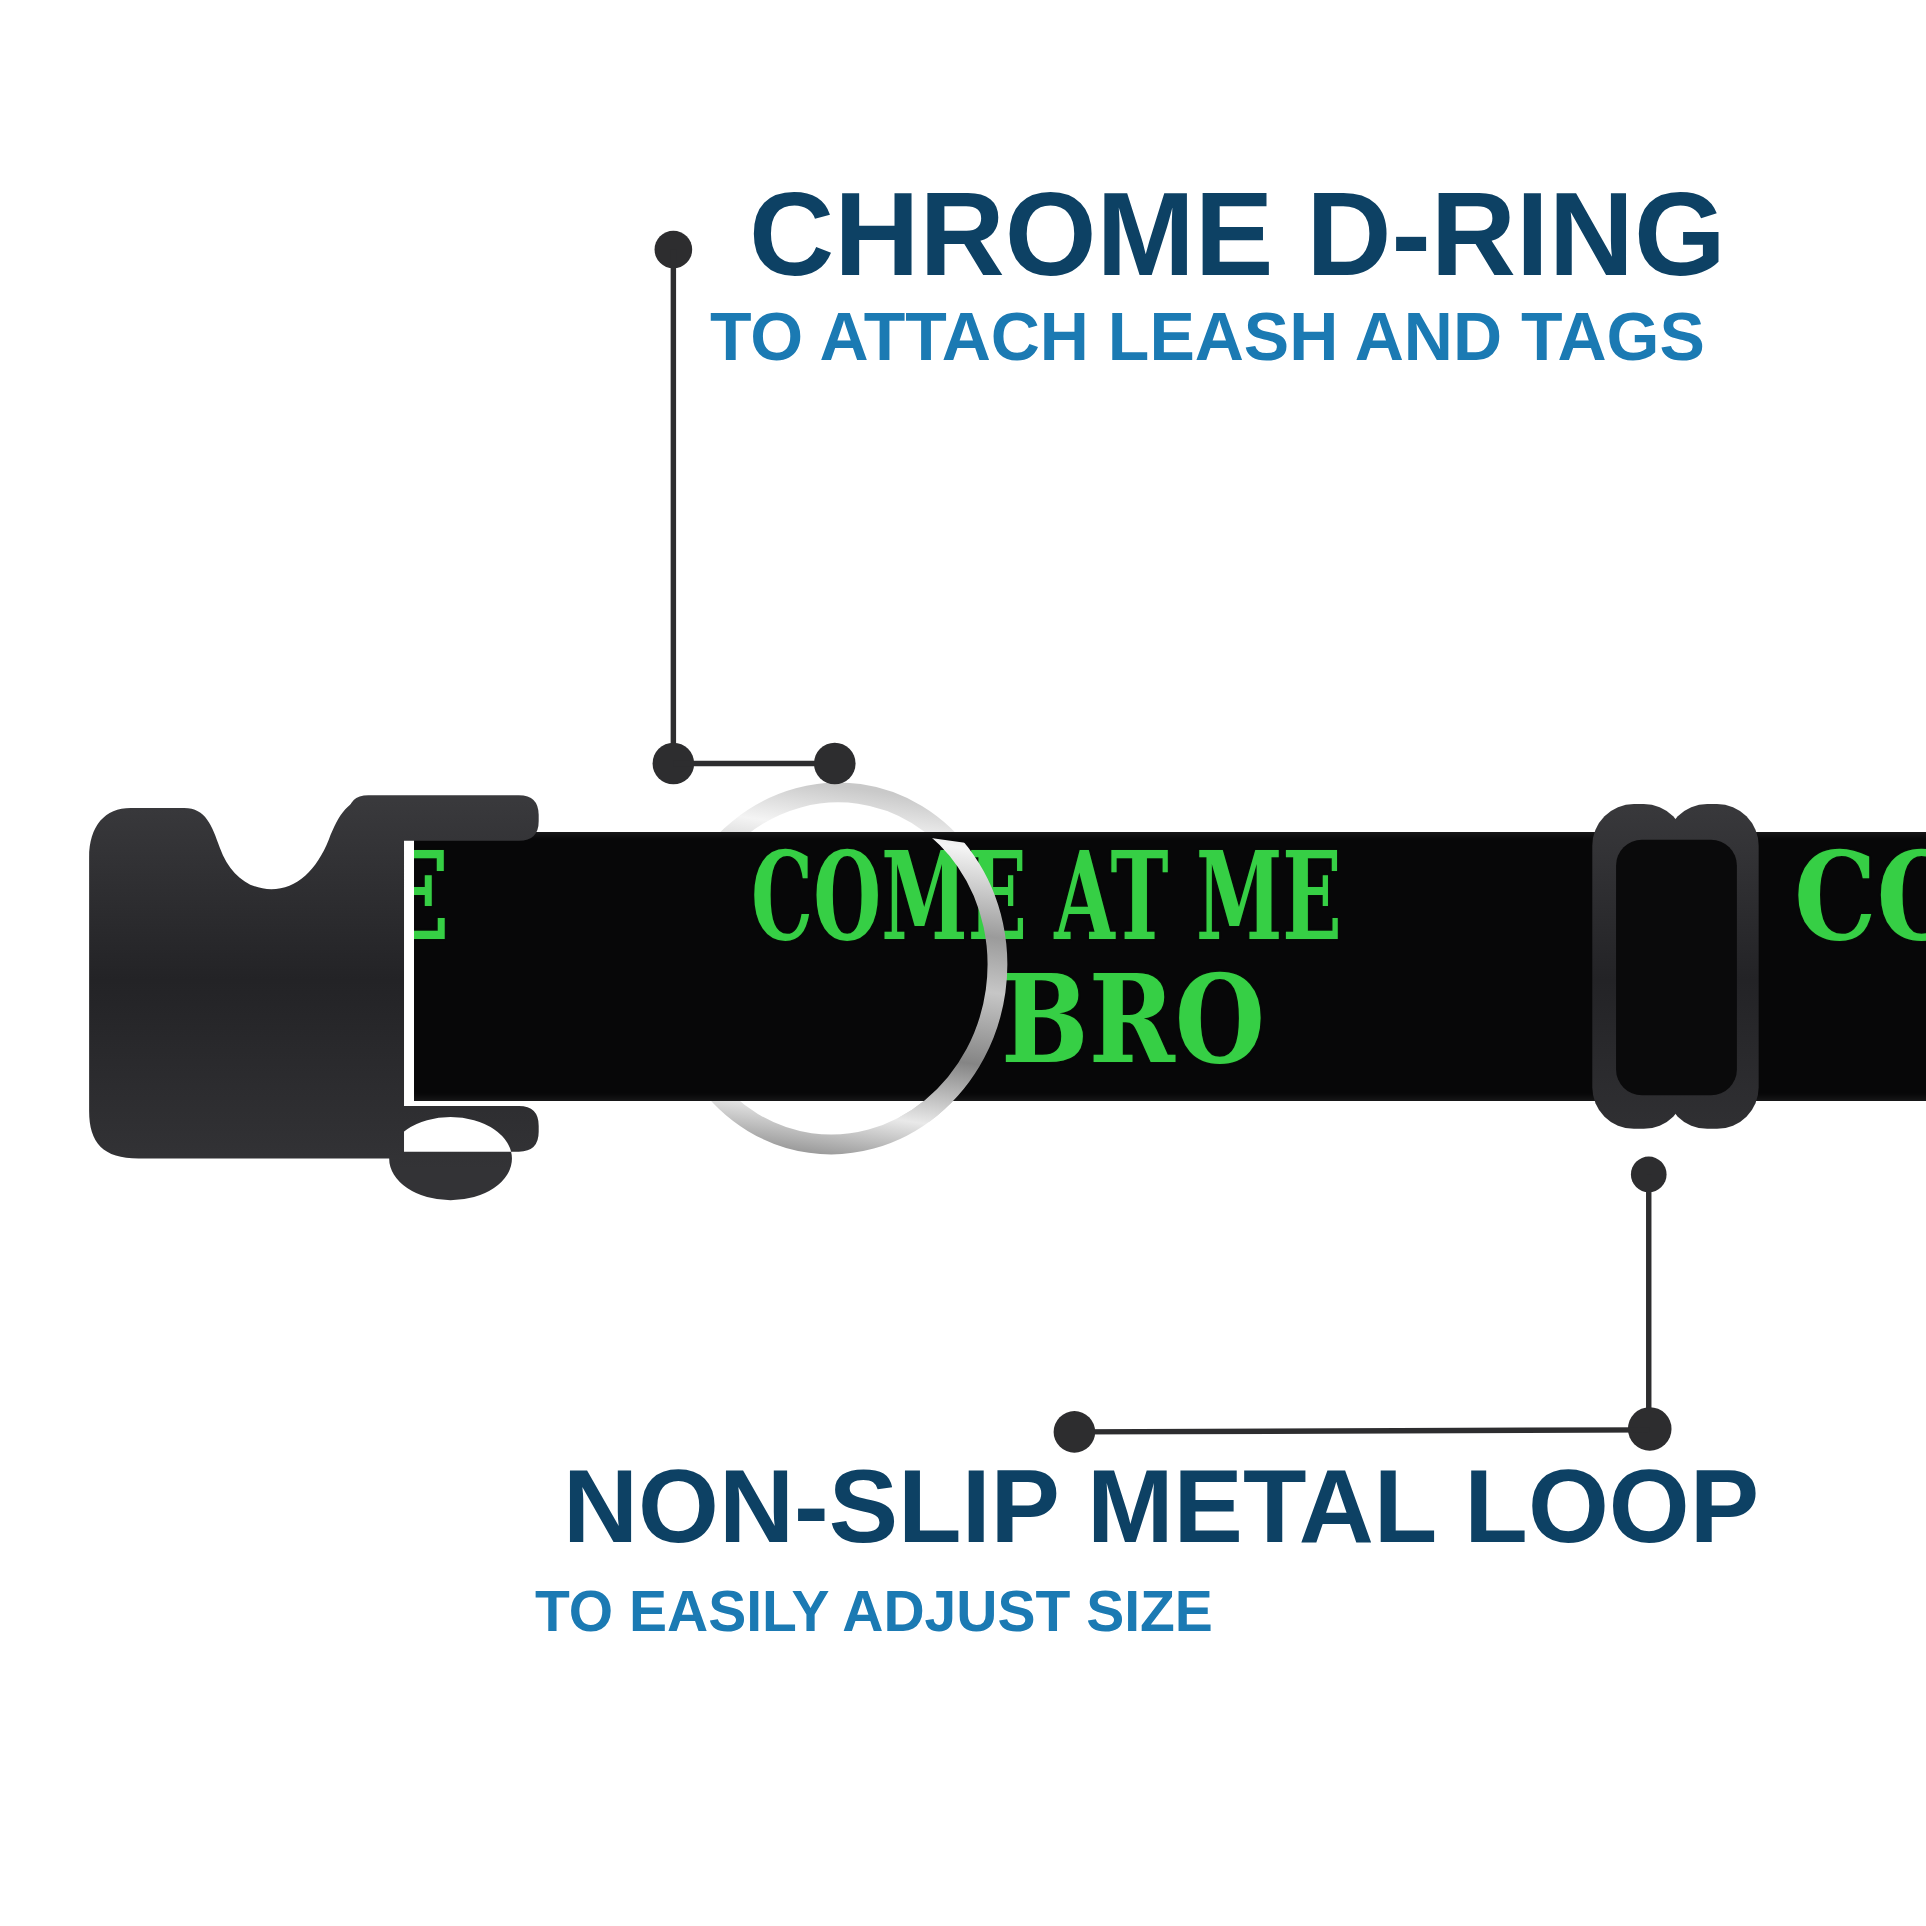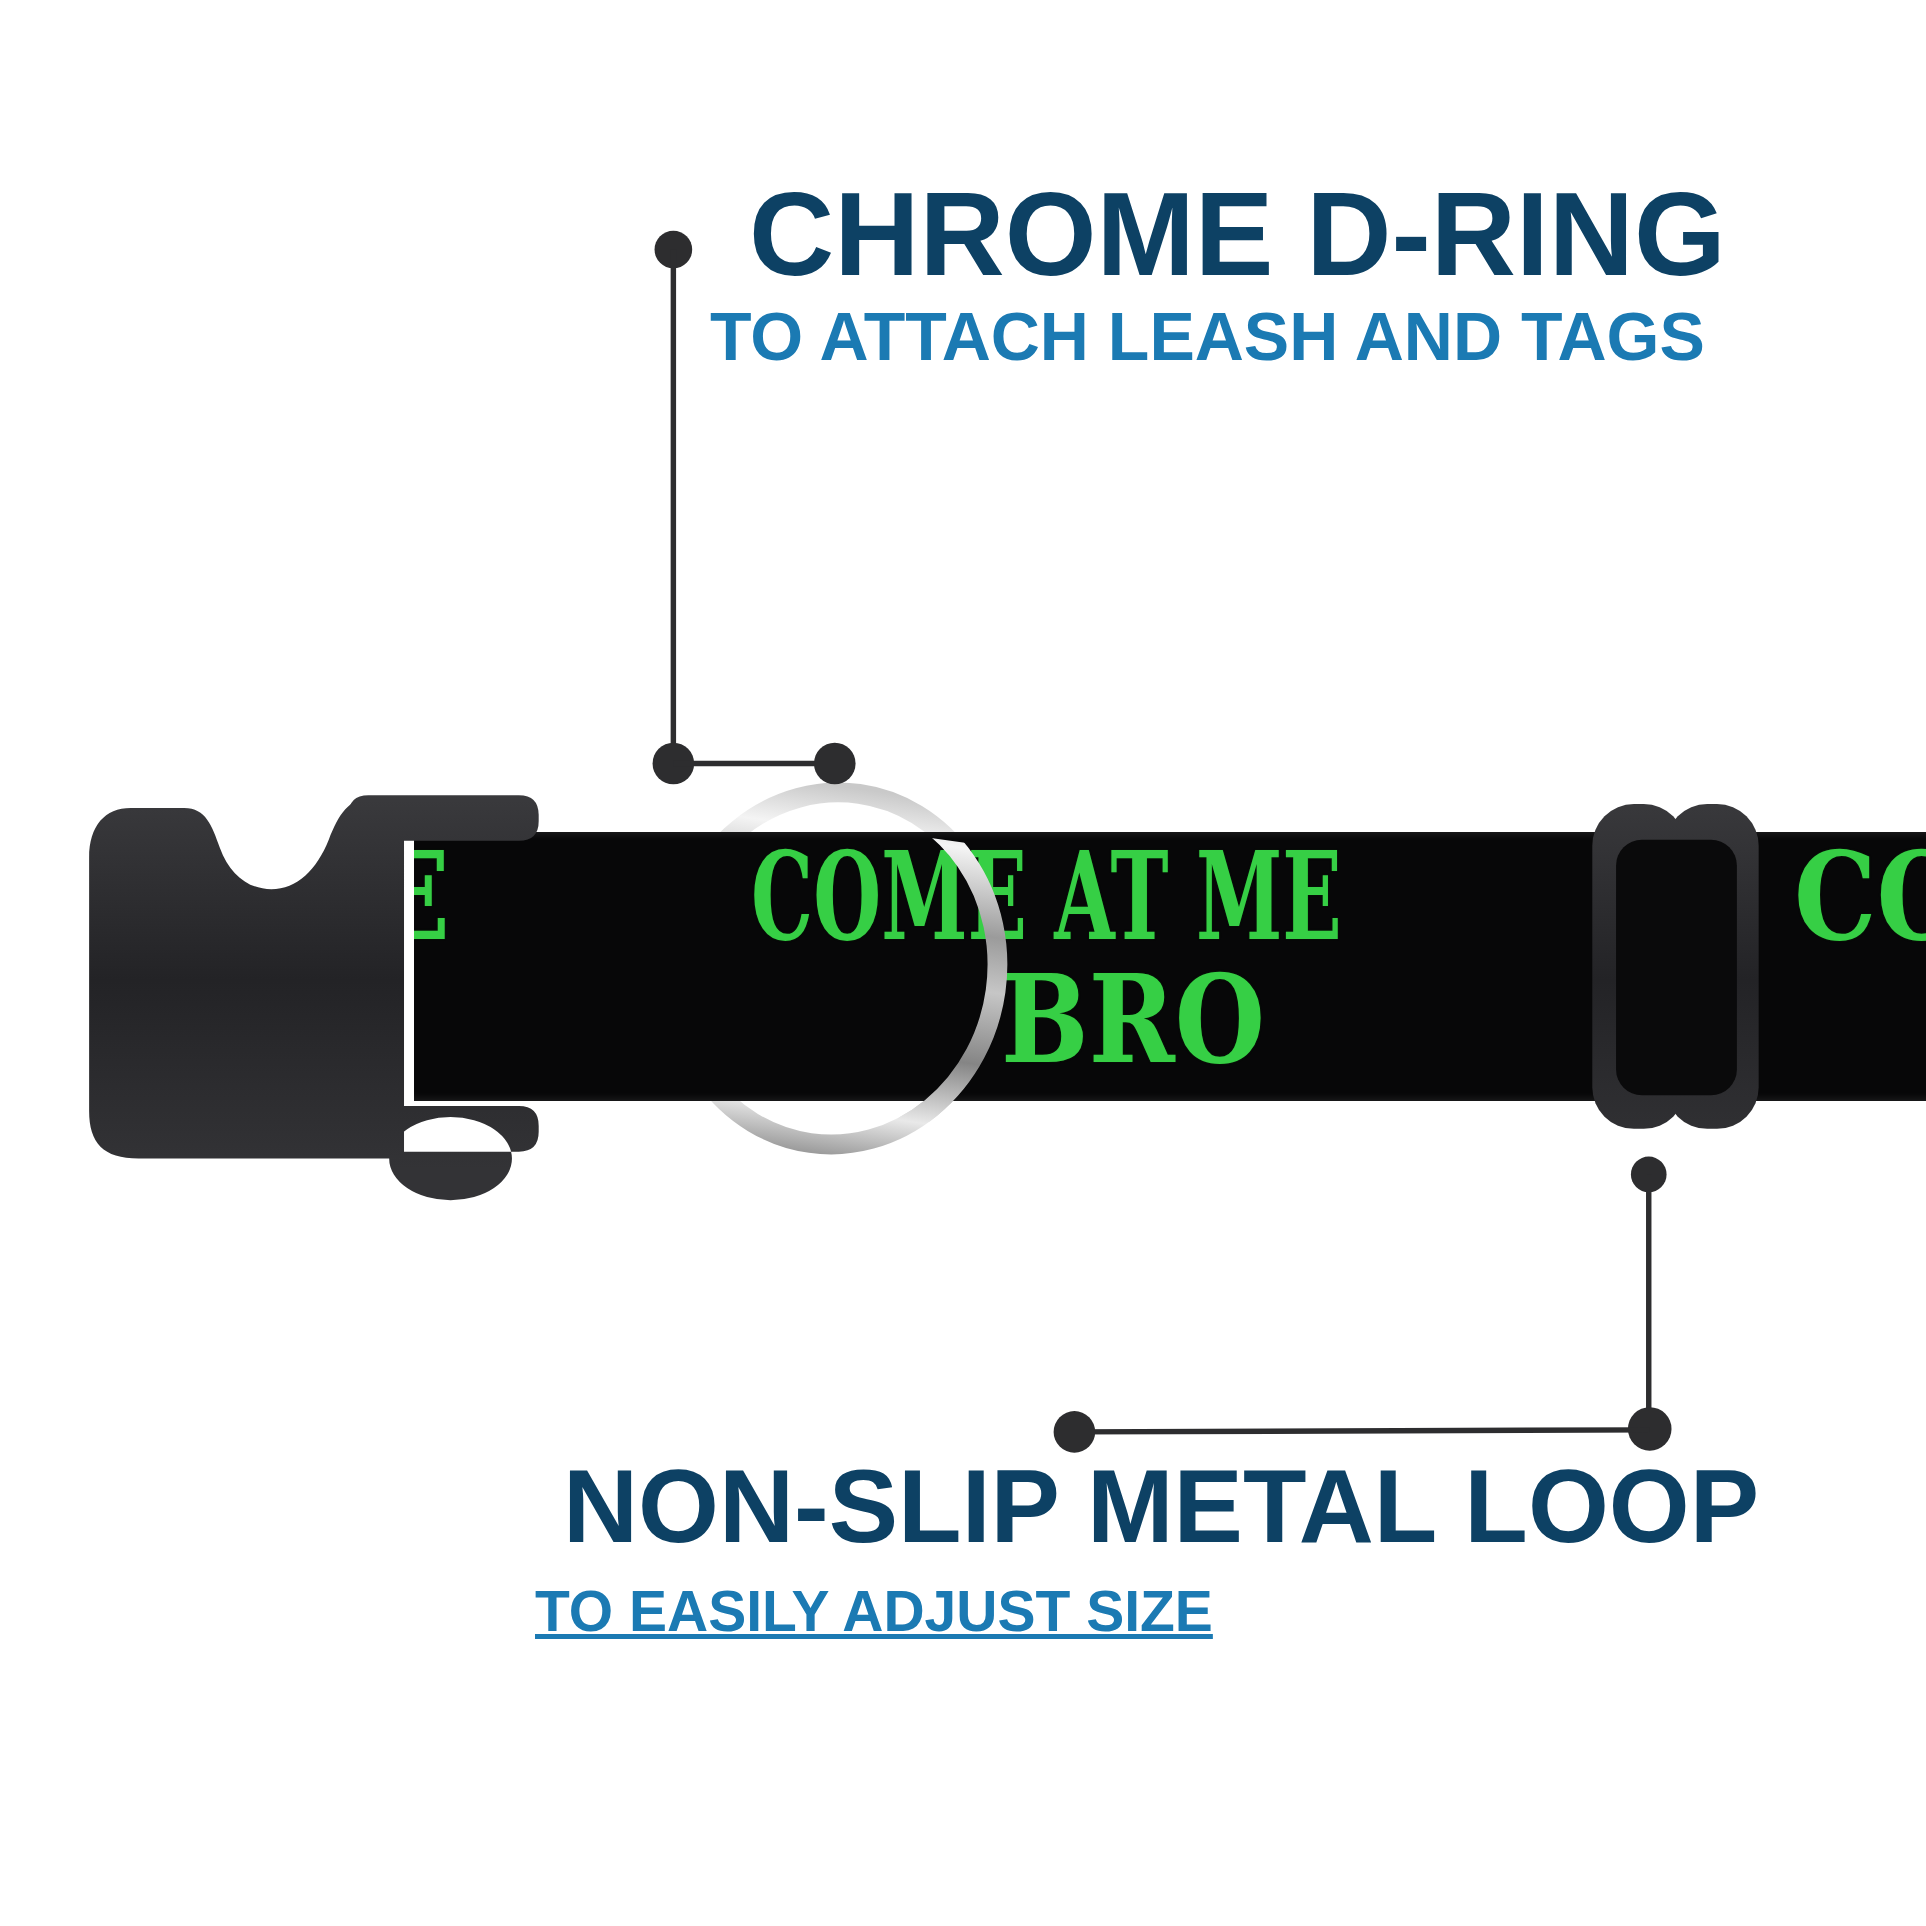--- a/index.html
+++ b/index.html
@@ -11,21 +11,21 @@
   .callout-title{font-weight:bold;color:#0d4164;line-height:1;white-space:nowrap;
                  display:inline-block;transform-origin:0 50%;}
   .callout-sub{font-weight:bold;color:#1b7ab3;line-height:1;white-space:nowrap;
                display:inline-block;transform-origin:0 50%;}
   #top-title{left:749px;top:175px;font-size:118px;}
   #top-title span{transform:scaleX(0.82);}
   #top-sub{left:710px;top:302px;font-size:68px;}
   #top-sub span{transform:scaleX(0.77);}
   #bottom-title{left:540px;top:1454px;font-size:104px;}
   #bottom-title span{transform:scaleX(0.91);margin-left:23px;}
-  #bottom-sub{left:535px;top:1583px;font-size:57px;text-decoration:underline;}
+  #bottom-sub{left:535px;top:1583px;font-size:57px;}
   #bottom-sub span{transform:scaleX(0.79);}
   
   #strap{left:414px;top:832px;width:1818px;height:269px;background:#070708;overflow:hidden;
          box-shadow:inset 0 7px 9px -5px rgba(255,255,255,0.10),
                     inset 0 -7px 9px -5px rgba(255,255,255,0.10);}
   .webtext{position:absolute;font-family:"DejaVu Serif","Liberation Serif",serif;
            font-weight:bold;font-size:122px;line-height:1;color:#36cf45;white-space:nowrap;
            transform-origin:0 0;text-shadow:0 0 2px rgba(0,60,0,.6);}
   #web-line1{left:337px;top:3px;transform:scaleX(0.64);}
   #web-line2{left:587px;top:126px;transform:scaleX(0.85);}

